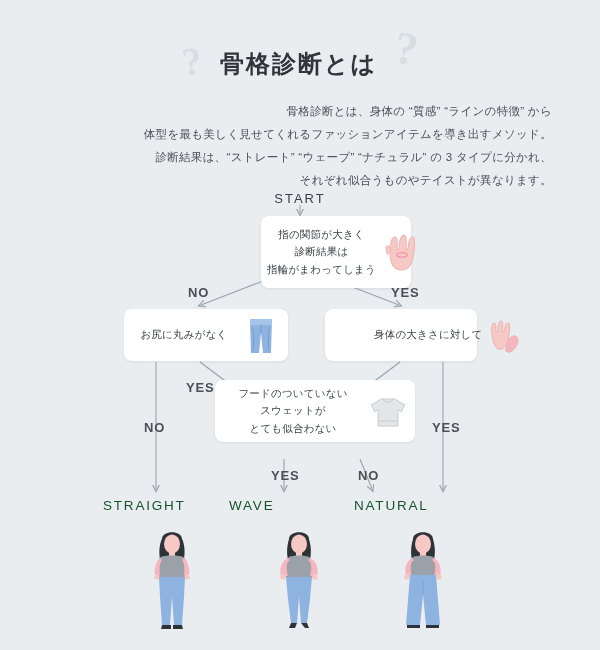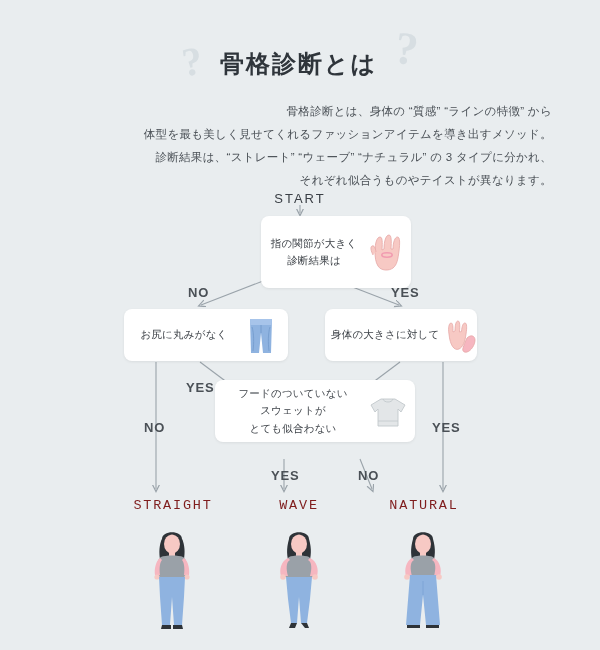--- a/index.html
+++ b/index.html
@@ -105,41 +105,40 @@
   .node .art {
     width: 46px;
     height: 46px;
     flex: 0 0 46px;
     margin-right: 4px;
     position: relative;
   }
 
   #node-q1 { left: 225px; top: 216px; width: 150px; height: 72px; margin-left: 36px; }
   #node-q2 { left: 124px; top: 309px; width: 164px; height: 52px; }
-  #node-q3 { left: 325px; top: 309px; width: 152px; height: 52px; }
+  #node-q3 { left: 325px; top: 309px; width: 152px; height: 52px; padding-left: 43px; }
   #node-q4 { left: 215px; top: 380px; width: 200px; height: 62px; }
 
   
   .edge-label {
     position: absolute;
     font-size: 13px;
     font-weight: bold;
     letter-spacing: 0.8px;
     color: #4a5056;
   }
 
   
   .result {
     position: absolute;
     font-size: 13.5px;
     letter-spacing: 1.8px;
-    color: #7f1d1d;
-    text-align: center;
+    color: #14532d;
+    text-align: left;
     width: 140px;
-    font-family: Liberation Mono, monospace;
   }
   #res-straight { left: 103px; top: 498px; }
   #res-wave { left: 229px; top: 498px; }
   #res-natural { left: 354px; top: 498px; }
 
   .figure { position: absolute; }
   #fig-straight { left: 132px; top: 525px; }
   #fig-wave { left: 259px; top: 525px; }
   #fig-natural { left: 383px; top: 525px; }
 
@@ -203,20 +202,21 @@
     <div class="edge-label" style="left:144px;top:420px;">NO</div>
     <div class="edge-label" style="left:394px;top:380px;">NO</div>
     <div class="edge-label" style="left:432px;top:420px;">YES</div>
     <div class="edge-label" style="left:271px;top:468px;">YES</div>
     <div class="edge-label" style="left:358px;top:468px;">NO</div>
 
     <div class="node" id="node-q1">
       <div class="txt">
         <span>指の関節が大きく</span>
         <span>診断結果は</span>
+        <span>指輪がまわってしまう</span>
       </div>
       <div class="art">
         <svg viewBox="0 0 46 46" width="46" height="46">
           <g transform="translate(8,4)">
             <path d="M6,18 C6,10 8,4 11,4 C13.5,4 13.5,9 13,17
                      L15,16 C15,8 17,2 20,2 C22.5,2 22.5,8 22,16
                      L24,16 C24,9 26,4 28.5,4 C31,4 31,10 30,18
                      C29,26 28,32 24,35 C20,38 12,38 9,33 C6.5,29 6,24 6,18 Z" fill="#f7c9c4" stroke="#e6a7a6" stroke-width="0.8"></path>
             <path d="M4,22 C2,18 1,14 3,13 C5,12 6.5,15 7,19" fill="#f7c9c4" stroke="#e6a7a6" stroke-width="0.8"></path>
             <ellipse cx="18" cy="22" rx="5.2" ry="2.2" fill="none" stroke="#f19bb0" stroke-width="1.6"></ellipse>

